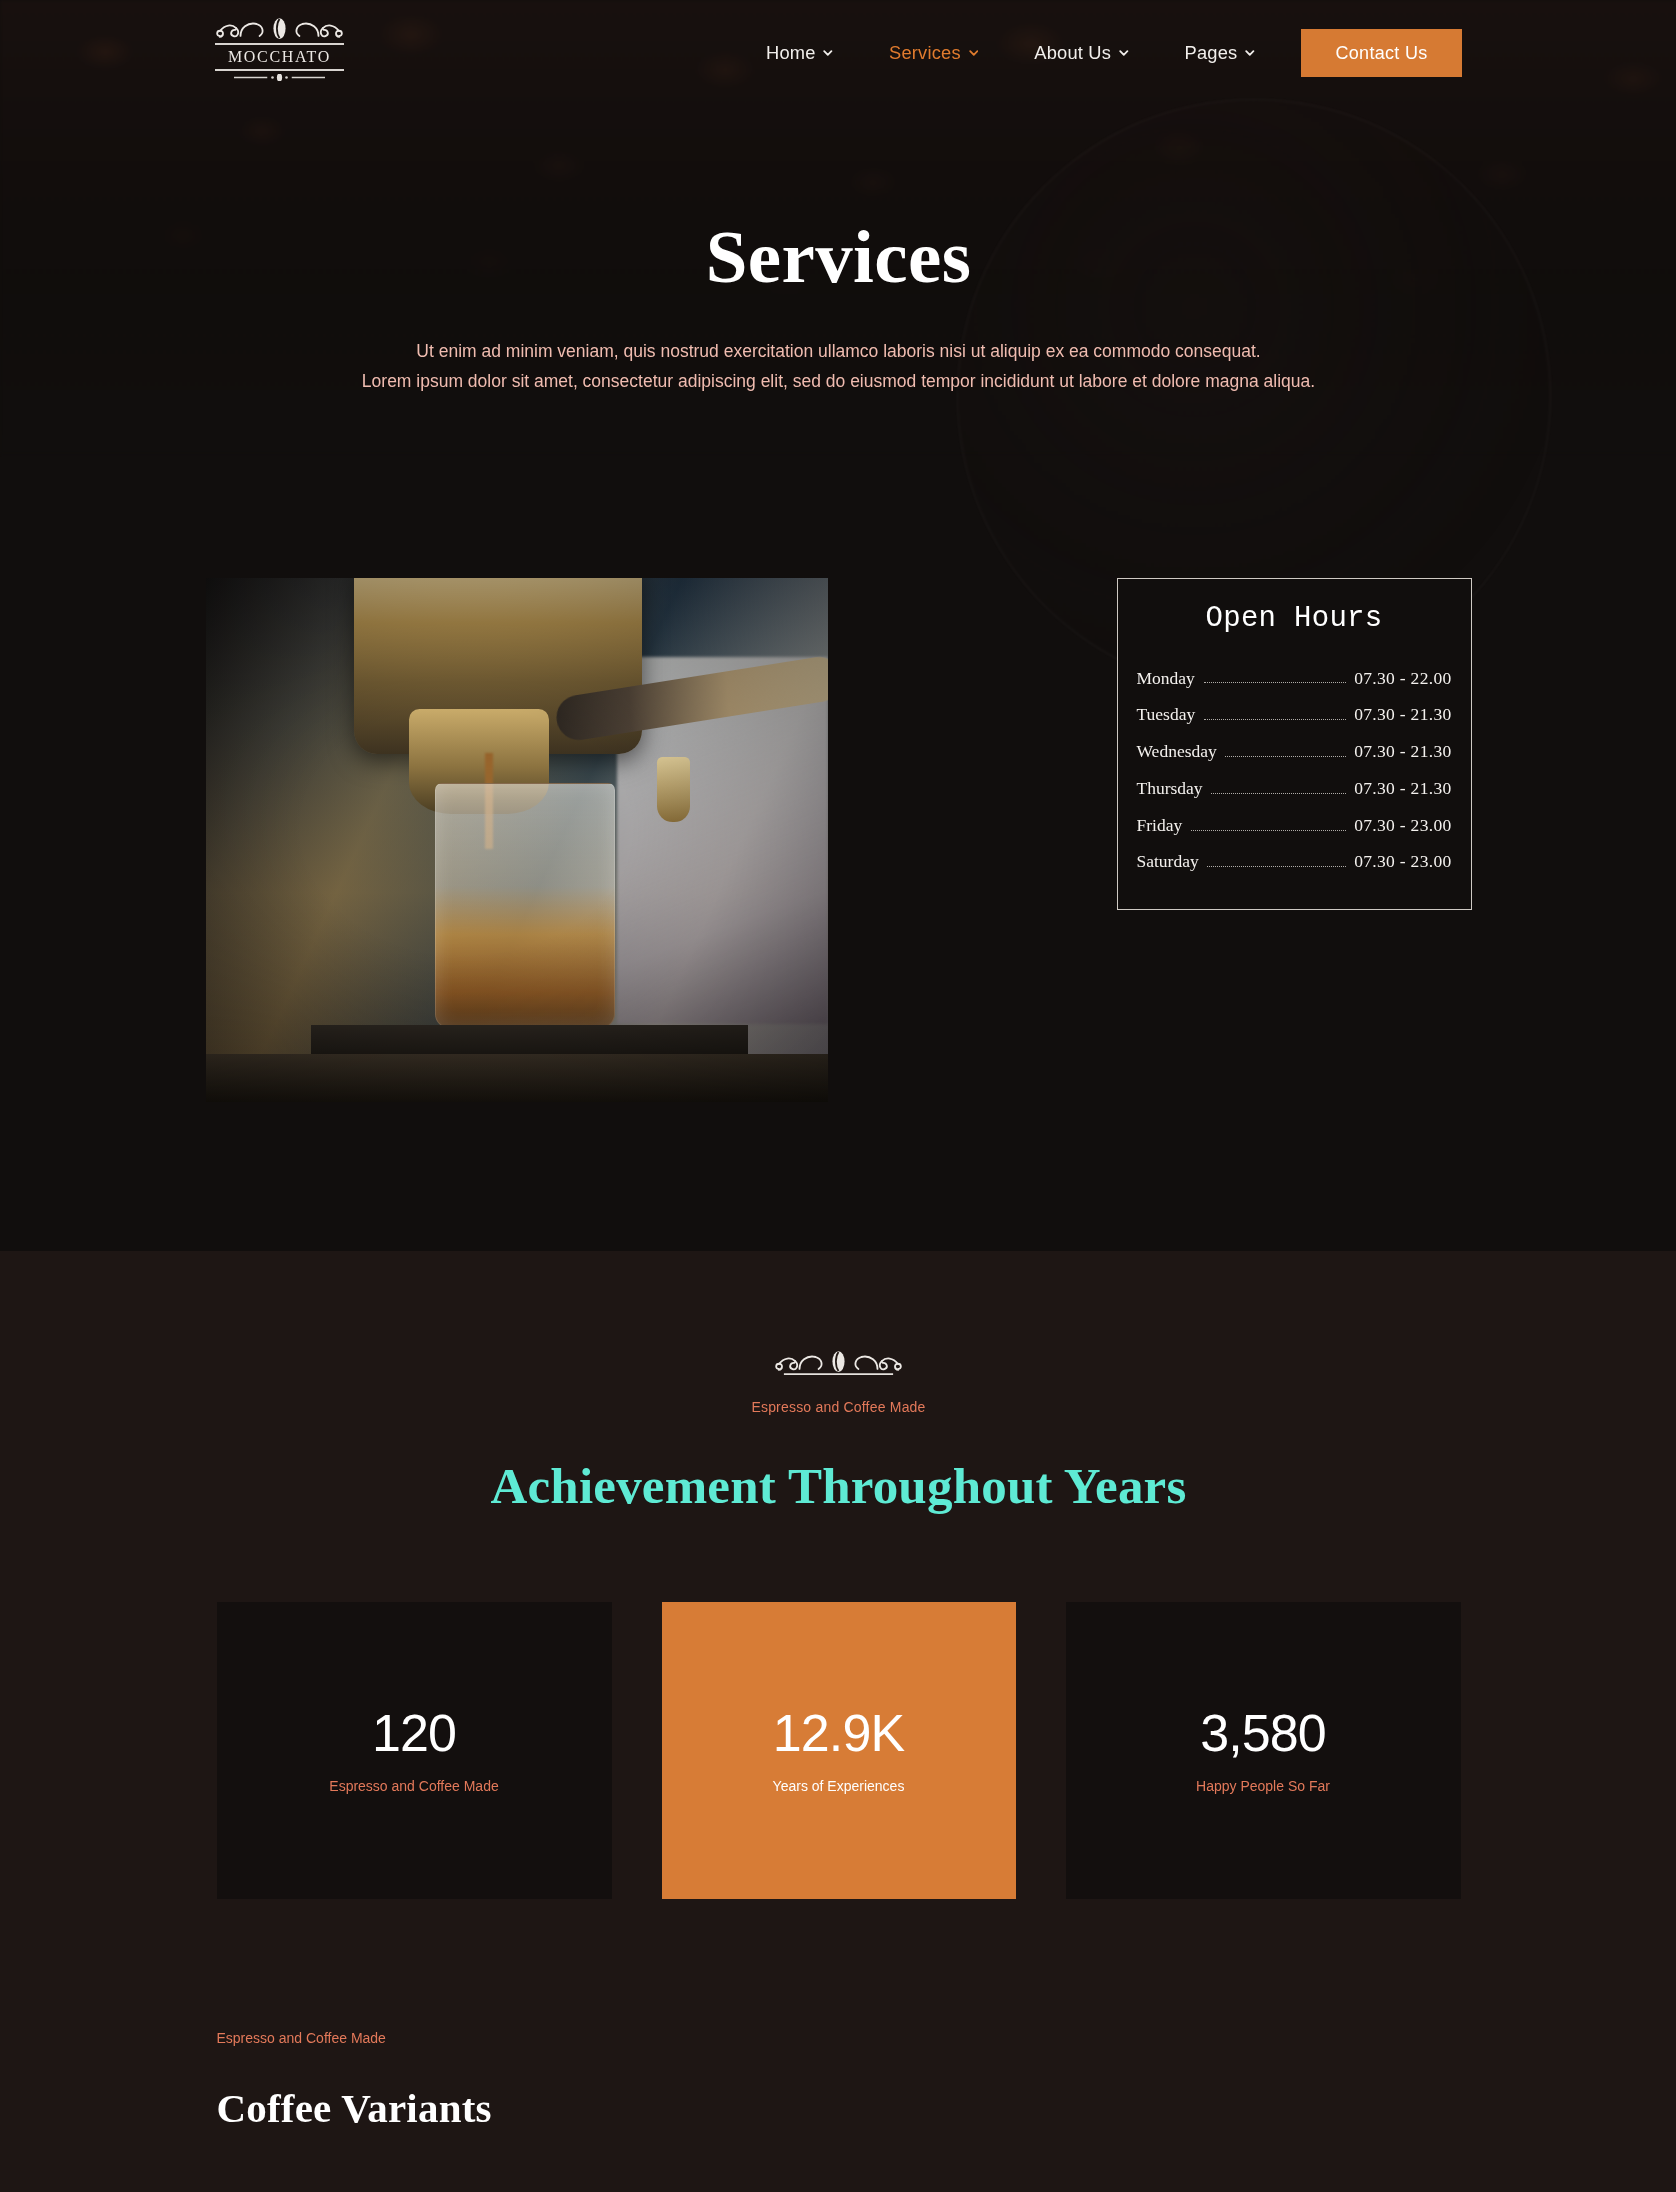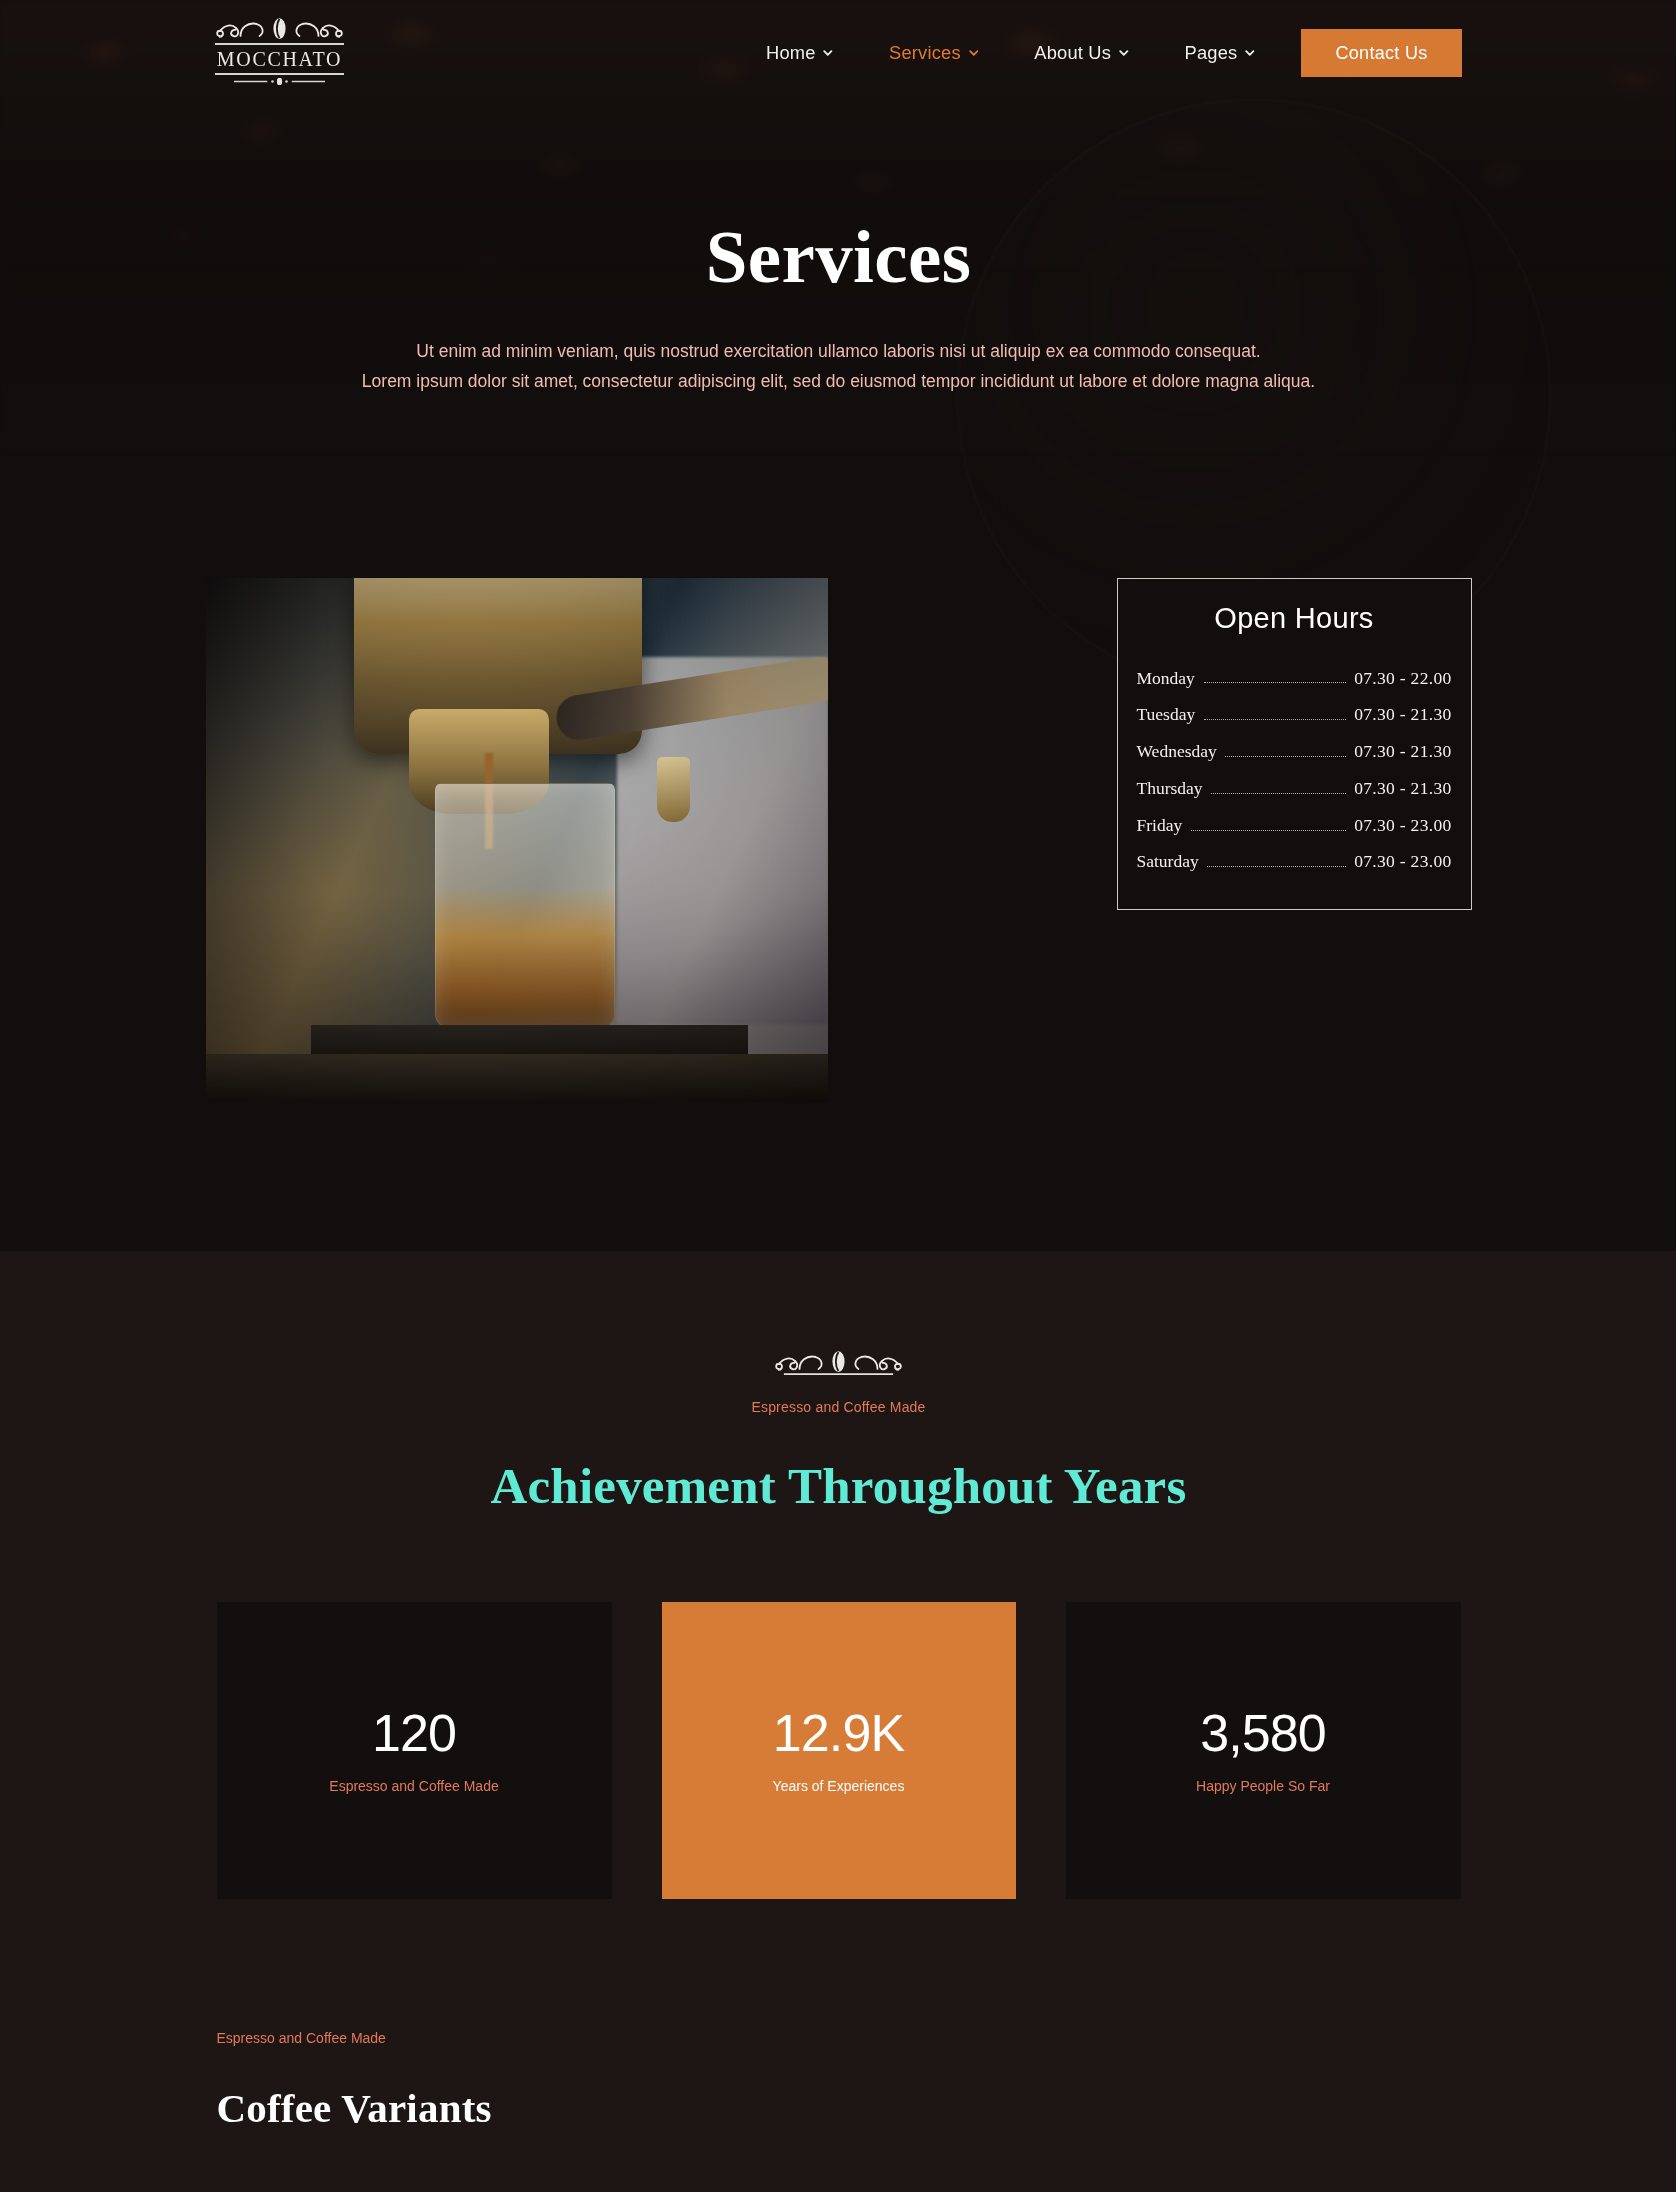--- a/index.html
+++ b/index.html
@@ -66,21 +66,21 @@
   }
   .logo {
     position:absolute; left:214px; top:15.7px;
     width:131px; text-align:center;
     user-select:none;
   }
   .logo-orn { display:block; margin:0 auto 1.7px; }
   .logo-rule { width:129px; height:1.7px; background:#d8d4d0; margin:1.7px auto 3.5px; }
   .logo-word {
     font-family:"Liberation Serif", serif;
-    font-size:20px; letter-spacing:1.7px;
+    font-size:16px; letter-spacing:1.7px;
     color:#ece8e4; line-height:1;
   }
   .logo-rule2 { width:129px; height:1.7px; background:#d8d4d0; margin:4.4px auto 3.5px; }
   .logo-foot { display:block; margin:0 auto; }
 
   .nav-links {
     position:absolute; left:738px; top:0; height:105px;
     display:flex; align-items:center; gap:0;
   }
   .nav-item {
@@ -196,21 +196,21 @@
   }
 
   .hours-card{
     width:355px; min-height:332px;
     border:0.9px solid #cfcac4;
     background:#110E0D;
     padding:23px 19px 26px;
     flex:0 0 auto;
   }
   .hours-title{
-    font-family:Liberation Sans, sans-serif;
+    font-family:Liberation Mono, monospace;
     font-size:29px; text-align:center; color:#fff;
     margin-bottom:24.5px; letter-spacing:0.3px;
   }
   .hours-row{
     display:flex; align-items:flex-end; gap:0;
     padding:7.9px 0 7.9px;
     font-family:"Liberation Serif", serif;
     font-size:17.5px; color:#f4f1ee;
   }
   .hours-day{ white-space:nowrap; flex:0 0 auto; }

